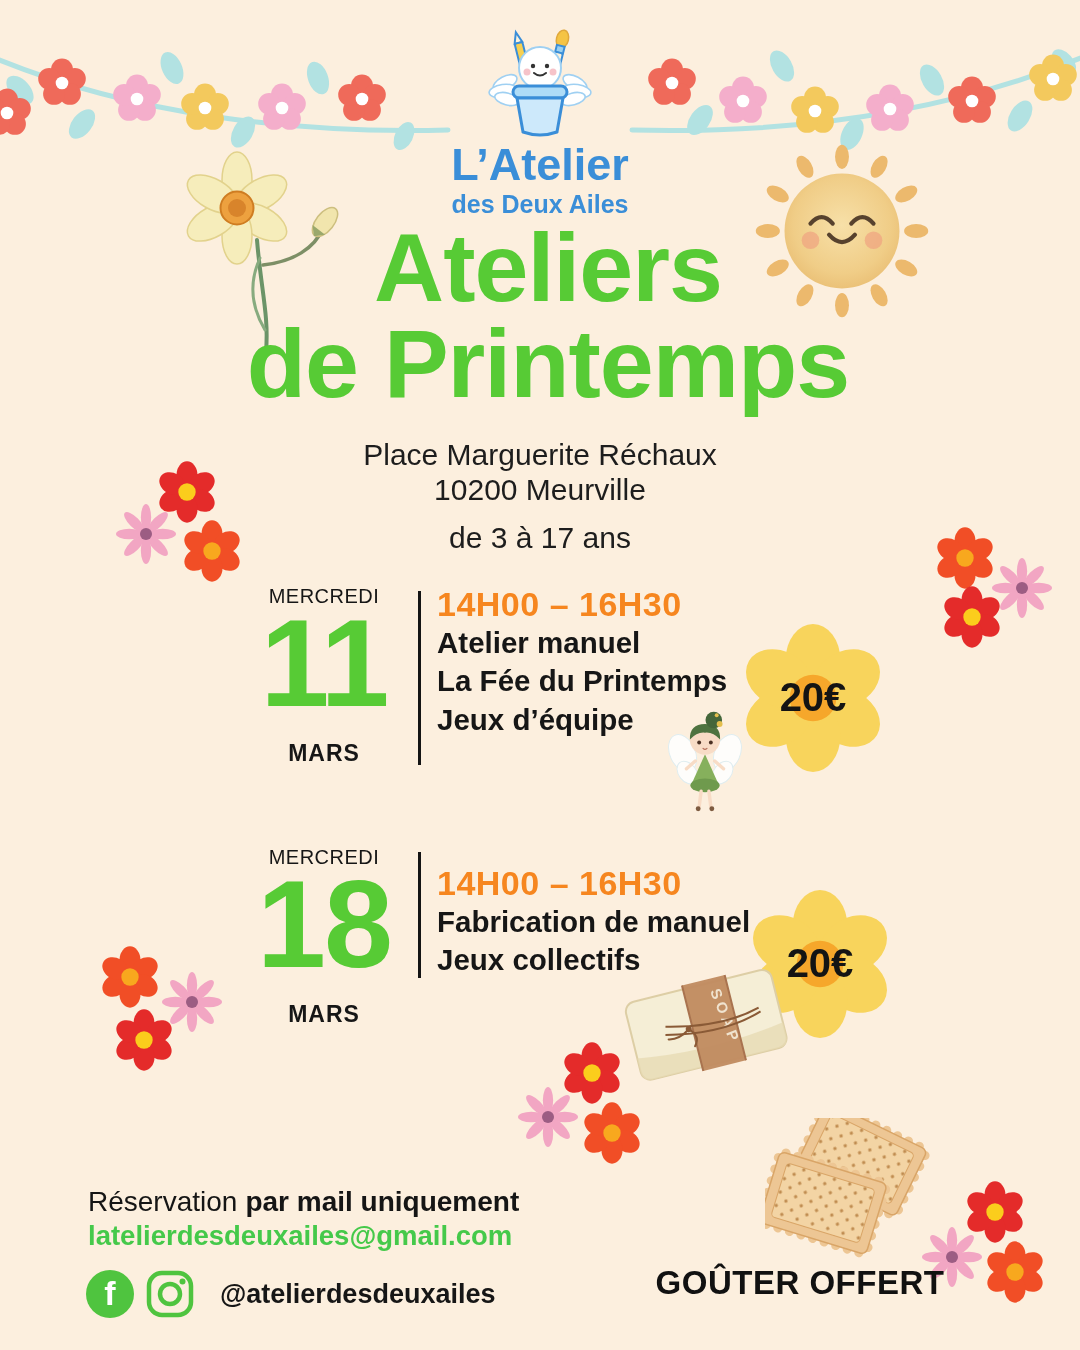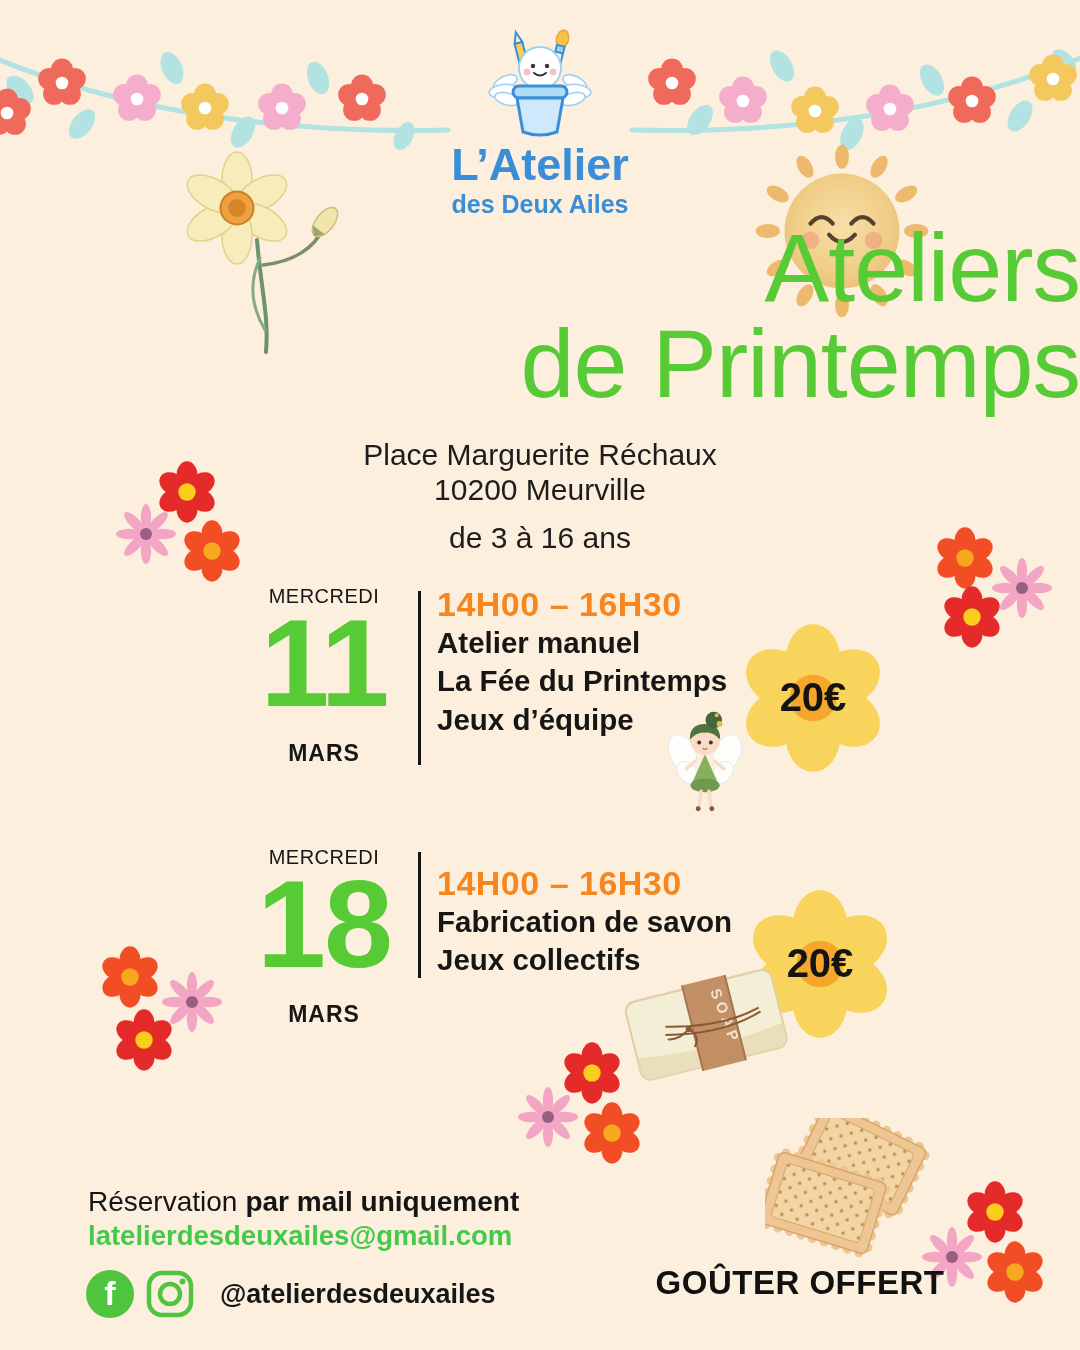--- a/index.html
+++ b/index.html
@@ -18,22 +18,22 @@
   .f-orange{color:var(--flower-orange);--fcenter:var(--flower-orange-center)}
   .f-daisy{color:var(--daisy-pink)}
 
   
   .logo{position:absolute;top:28px;left:0;right:0;text-align:center}
   .logo svg{margin:0 auto}
   .logo-title{font-size:45px;font-weight:800;color:var(--logo-blue);line-height:1;margin-top:2px}
   .logo-sub{font-size:25px;font-weight:800;color:var(--logo-blue);line-height:1;margin-top:5px}
 
   
-  .title{position:absolute;top:220px;left:16px;right:0;text-align:right;color:var(--title-green);
-         font-weight:400;font-size:97px;line-height:0.99;letter-spacing:-1px}
+  .title{position:absolute;top:220px;left:16px;right:0;text-align:center;color:var(--title-green);
+         font-weight:700;font-size:97px;line-height:0.99;letter-spacing:-1px}
 
   .address{position:absolute;top:438px;left:0;right:0;text-align:center;font-size:30px;line-height:1.16;color:#1d1d1d}
   .ages{position:absolute;top:521px;left:0;right:0;text-align:center;font-size:30px;color:#1d1d1d}
 
   
   .session{position:absolute;left:240px;display:flex;align-items:flex-start}
   .s1{top:585px}
   .s2{top:846px}
   .date-col{width:168px;text-align:center}
   .weekday{font-size:20px;font-weight:400;letter-spacing:.5px}
@@ -258,21 +258,21 @@
 
   <div class="title">
     <div>Ateliers</div>
     <div>de Printemps</div>
   </div>
 
   <div class="address">
     <div>Place Marguerite Réchaux</div>
     <div>10200 Meurville</div>
   </div>
-  <div class="ages">de 3 à 16 ans</div>
+  <div class="ages">de 3 à 17 ans</div>
 
   <div class="session s1">
     <div class="date-col">
       <div class="weekday">MERCREDI</div>
       <div class="day">11</div>
       <div class="month">MARS</div>
     </div>
     <div class="divider"></div>
     <div class="details">
       <div class="time">14H00 – 16H30</div>
@@ -284,21 +284,21 @@
 
   <div class="session s2">
     <div class="date-col">
       <div class="weekday">MERCREDI</div>
       <div class="day">18</div>
       <div class="month">MARS</div>
     </div>
     <div class="divider"></div>
     <div class="details">
       <div class="time">14H00 – 16H30</div>
-      <div class="activity">Fabrication de savon</div>
+      <div class="activity">Fabrication de manuel</div>
       <div class="activity">Jeux collectifs</div>
     </div>
   </div>
 
   <div class="badge b1">
     <svg width="152" height="152" viewBox="0 0 150 150">
       <use href="#priceflower"></use>
     </svg>
     <span class="price">20€</span>
   </div>

